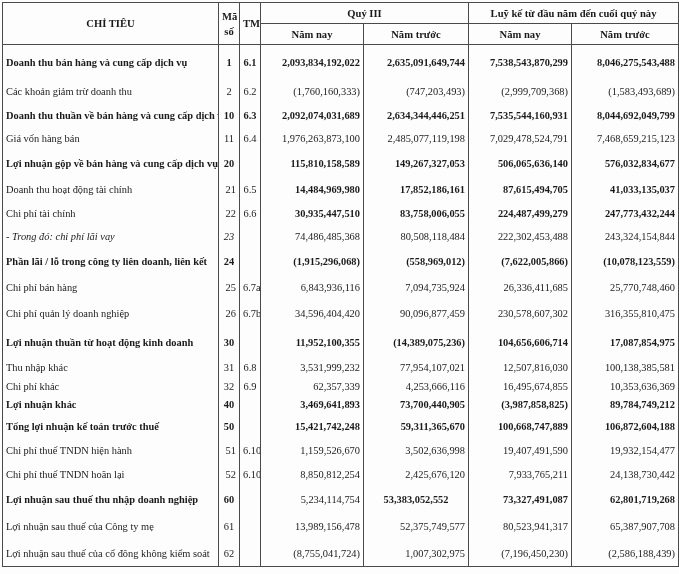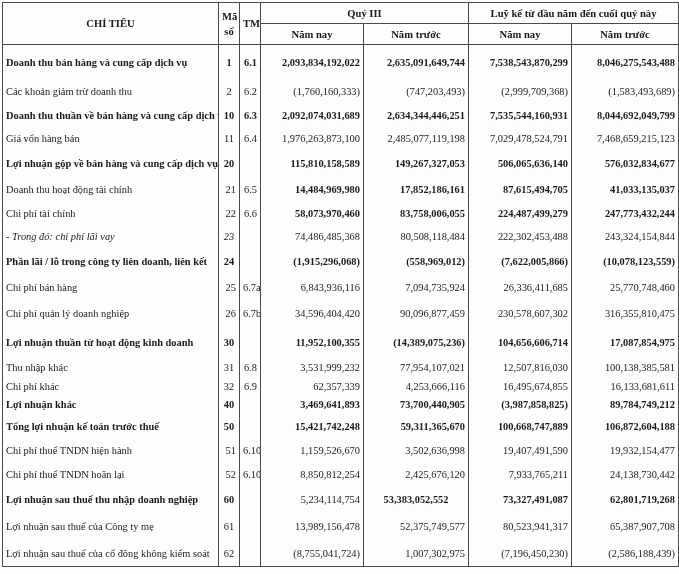--- a/index.html
+++ b/index.html
@@ -9,21 +9,21 @@
   table.fin { position: absolute; left: 2px; top: 2px; border-collapse: collapse;
               table-layout: fixed; width: 676px; font-size: 10.4px; }
   table.fin td, table.fin th { border-left: 1px solid #4a4a4a; border-right: 1px solid #4a4a4a;
               padding: 0 3px; vertical-align: middle; overflow: hidden; white-space: nowrap; }
   table.fin thead th { border: 1px solid #4a4a4a; font-weight: bold; font-size: 10.6px; text-align: center; }
   table.fin thead tr.h1 th { height: 20px; }
   table.fin thead tr.h2 th { height: 20px; }
   table.fin tbody tr:last-child td { border-bottom: 1px solid #4a4a4a; }
   td.label { text-align: left; white-space: normal; line-height: 11px; padding-left: 3px; }
   td.code { text-align: center; padding: 0 1px; }
-  td.tm { text-align: right; padding: 0 1px; margin-left: 17px; }
+  td.tm { text-align: center; padding: 0 1px; margin-left: 17px; }
   td.num { text-align: right; padding-right: 4px; }
   tr.bold td { font-weight: bold; }
   tr.italic td.label, tr.italic td.code { font-style: italic; }
   td.code.right { text-align: right; padding-right: 3px; }
 </style>
 </head>
 <body>
 
 <div class="page">
   <table class="fin">
@@ -106,21 +106,21 @@
           <td class="tm">6.5</td>
           <td class="num" style="font-weight: bold;">14,484,969,980</td>
           <td class="num" style="font-weight: bold;">17,852,186,161</td>
           <td class="num" style="font-weight: bold;">87,615,494,705</td>
           <td class="num" style="font-weight: bold;">41,033,135,037</td>
         </tr>
         <tr style="height: 26px;">
           <td class="label">Chi phí tài chính</td>
           <td class="code right">22</td>
           <td class="tm">6.6</td>
-          <td class="num" style="font-weight: bold;">58,073,970,460</td>
+          <td class="num" style="font-weight: bold;">30,935,447,510</td>
           <td class="num" style="font-weight: bold;">83,758,006,055</td>
           <td class="num" style="font-weight: bold;">224,487,499,279</td>
           <td class="num" style="font-weight: bold;">247,773,432,244</td>
         </tr>
         <tr class="italic" style="height: 20px;">
           <td class="label">- Trong đó: chi phí lãi vay</td>
           <td class="code">23</td>
           <td class="tm"></td>
           <td class="num">74,486,485,368</td>
           <td class="num">80,508,118,484</td>
@@ -172,21 +172,21 @@
           <td class="num">12,507,816,030</td>
           <td class="num">100,138,385,581</td>
         </tr>
         <tr style="height: 16px;">
           <td class="label">Chi phí khác</td>
           <td class="code">32</td>
           <td class="tm">6.9</td>
           <td class="num">62,357,339</td>
           <td class="num">4,253,666,116</td>
           <td class="num">16,495,674,855</td>
-          <td class="num">16,133,681,611</td>
+          <td class="num">10,353,636,369</td>
         </tr>
         <tr class="bold" style="height: 20px;">
           <td class="label">Lợi nhuận khác</td>
           <td class="code">40</td>
           <td class="tm"></td>
           <td class="num">3,469,641,893</td>
           <td class="num">73,700,440,905</td>
           <td class="num">(3,987,858,825)</td>
           <td class="num">89,784,749,212</td>
         </tr>

